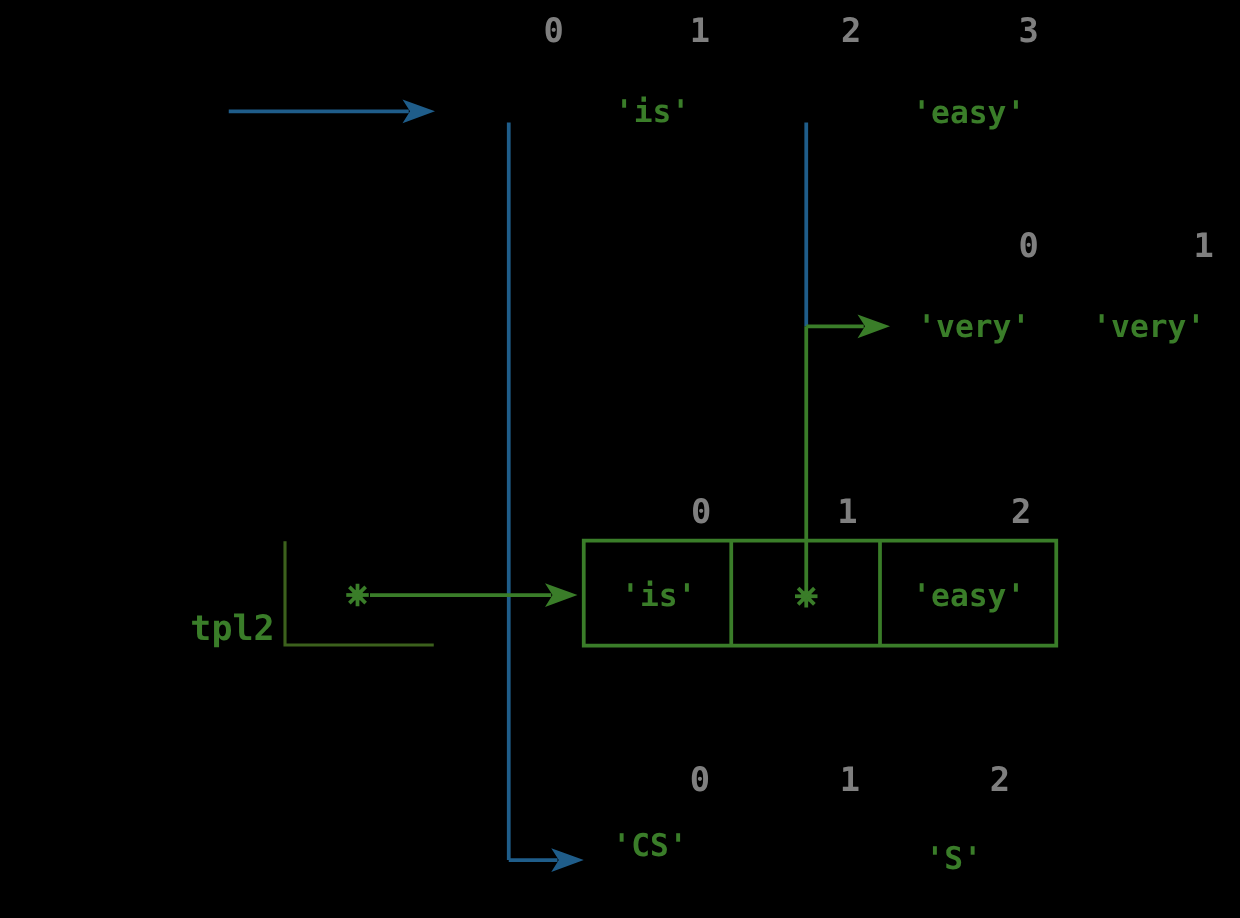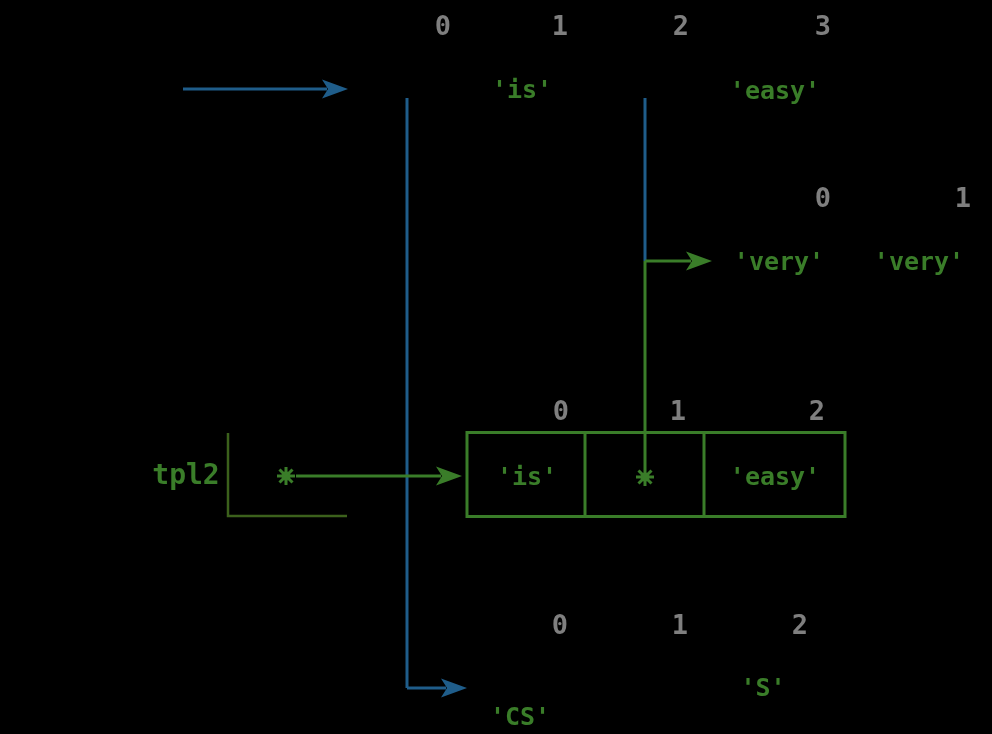--- a/index.html
+++ b/index.html
@@ -104,21 +104,21 @@
   <span class="t gray" style="left:963px;top:197px">1</span>
   <span class="t green" style="left:779px;top:261px">'very'</span>
   <span class="t green" style="left:919px;top:261px">'very'</span>
 
   <span class="t gray" style="left:561px;top:410px">0</span>
   <span class="t gray" style="left:678px;top:410px">1</span>
   <span class="t gray" style="left:817px;top:410px">2</span>
   <span class="t green" style="left:527px;top:476px">'is'</span>
   <span class="t green" style="left:775px;top:476px">'easy'</span>
 
-  <span class="t varlabel" style="left:186px;top:475px">tpl2</span>
+  <span class="t varlabel" style="left:186px;top:503px">tpl2</span>
 
   <span class="t gray" style="left:560px;top:624px">0</span>
   <span class="t gray" style="left:680px;top:624px">1</span>
   <span class="t gray" style="left:800px;top:624px">2</span>
-  <span class="t green" style="left:520px;top:716px">'CS'</span>
+  <span class="t green" style="left:520px;top:676px">'CS'</span>
   <span class="t green" style="left:763px;top:687px">'S'</span>
 
 </div>
 
 </body></html>

